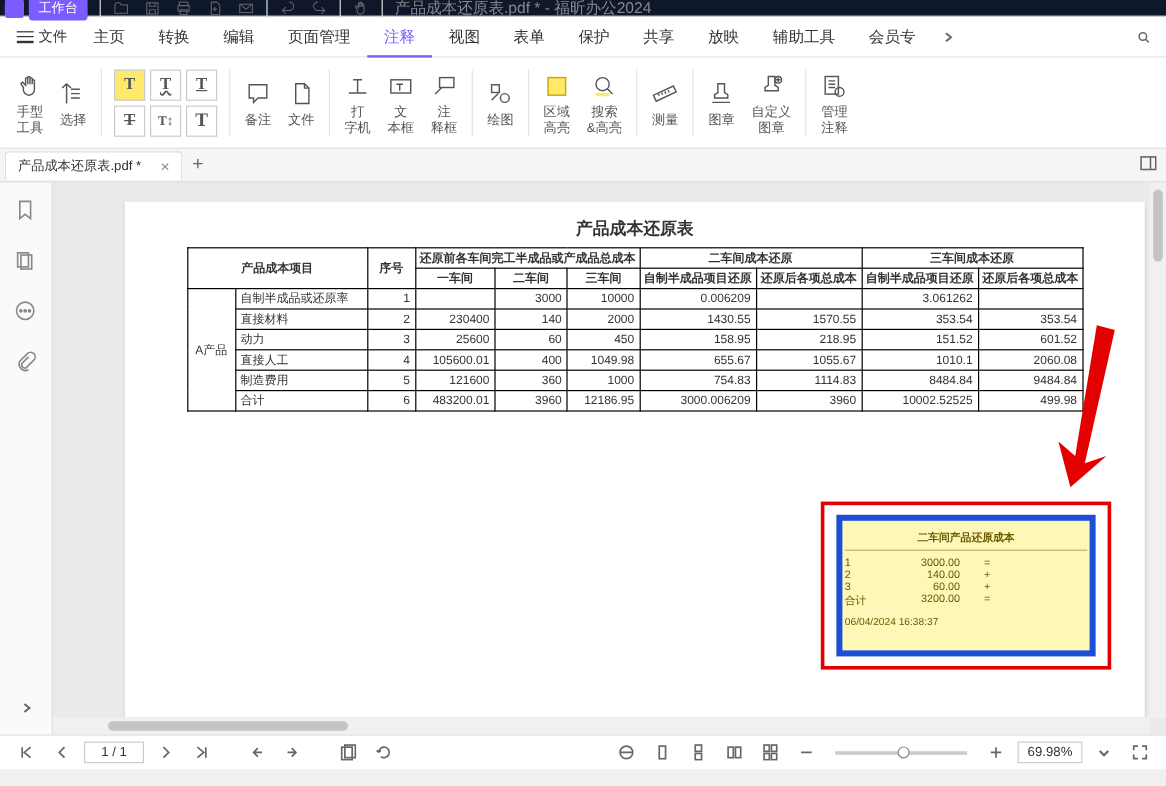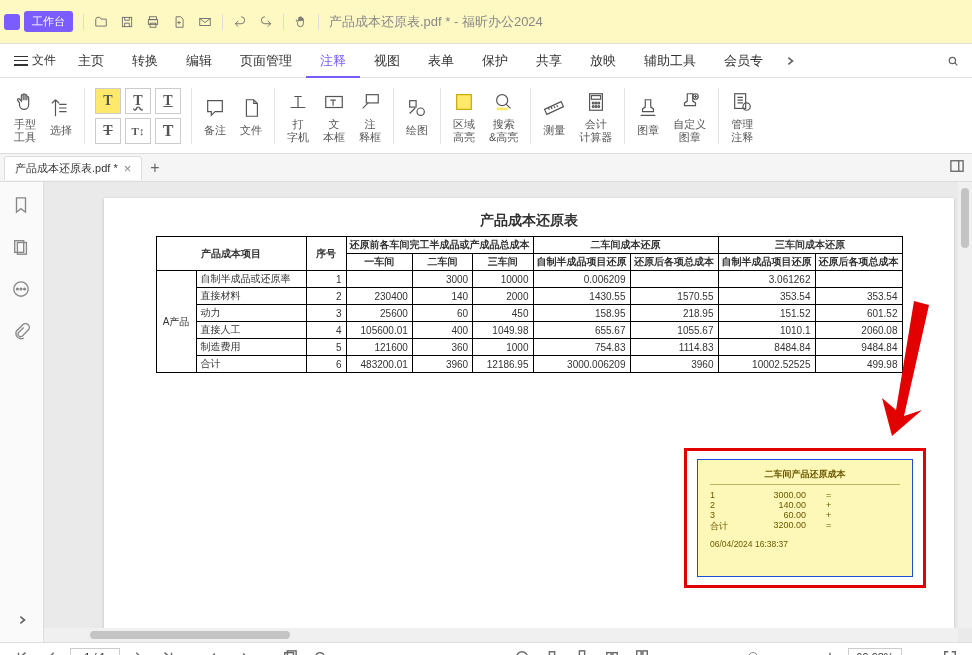--- a/index.html
+++ b/index.html
@@ -1,17 +1,17 @@
 <!DOCTYPE html>
 <html><head>
 <meta charset="utf-8">
 <style>
 *{box-sizing:border-box;margin:0;padding:0;font-family:"Microsoft YaHei",Arial,sans-serif}
 body{background:#f0f0f0;width:972px;height:655px;overflow:hidden;position:relative;font-size:12px;color:#333}
-.titlebar{height:44px;background:#fef9c3;display:flex;align-items:center;border-bottom:1px solid #e0e0e0;padding:0 4px}
+.titlebar{height:14px;background:#0f172a;display:flex;align-items:center;border-bottom:1px solid #e0e0e0;padding:0 4px}
 .titlebar .logo{width:16px;height:16px;background:#7a5cff;border-radius:3px;margin-right:4px}
 .titlebar .workspace{background:#7a5cff;color:#fff;padding:3px 8px;border-radius:3px;font-size:11px;margin-right:6px}
 .titlebar .tico{width:22px;height:22px;display:flex;align-items:center;justify-content:center;color:#666;cursor:pointer;margin:0 2px}
 .titlebar .tico svg{width:14px;height:14px;stroke:#666;fill:none;stroke-width:1.5}
 .titlebar .sep{width:1px;height:16px;background:#ddd;margin:0 4px}
 .titlebar .doctitle{flex:1;text-align:left;color:#888;font-size:13px;margin-left:6px}
 .titlebar .rgrp{display:flex;align-items:center;gap:2px}
 .titlebar .rtxt{color:#666;font-size:12px;margin-right:4px}
 .winbtn{width:28px;height:22px;display:flex;align-items:center;justify-content:center;cursor:pointer}
 .winbtn svg{width:10px;height:10px;stroke:#555;fill:none;stroke-width:1.5}
@@ -29,21 +29,21 @@
 .rgroup .ricon{height:28px;display:flex;align-items:center;justify-content:center}
 .rgroup .ricon svg{width:22px;height:22px;stroke:#555;fill:none;stroke-width:1.3}
 .rgroup .rlabel{font-size:11px;color:#555;text-align:center;line-height:1.2;margin-top:2px}
 .rsep{width:1px;height:56px;background:#e4e4e4;margin:4px 4px}
 .txtgrid{display:grid;grid-template-columns:repeat(3,26px);grid-template-rows:repeat(2,26px);gap:4px}
 .txtgrid .tg{border:1px solid #ccc;display:flex;align-items:center;justify-content:center;font-size:14px;font-weight:bold;color:#555;cursor:pointer;font-family:serif}
 .txtgrid .tg.u{text-decoration:underline}
 .txtgrid .tg.s{text-decoration:line-through}
 .txtgrid .tg.w{text-decoration:underline;text-decoration-style:wavy}
 .doctabs{height:28px;background:#f5f5f5;display:flex;align-items:center;padding:0 4px;border-bottom:1px solid #ddd;position:relative}
-.dtab{background:#fff;border:1px solid #ddd;border-bottom:none;padding:4px 10px;display:flex;align-items:center;gap:6px;font-size:11px;border-radius:3px 3px 0 0}
+.dtab{background:#fff;border:1px solid #ddd;border-bottom:none;padding:4px 10px;display:flex;align-items:center;gap:16px;font-size:11px;border-radius:3px 3px 0 0}
 .dtab .close{cursor:pointer;color:#888;font-size:13px;line-height:1}
 .addtab{margin-left:8px;font-size:16px;color:#666;cursor:pointer}
 .sidepanel{position:absolute;right:4px;width:18px;height:18px;cursor:pointer}
 .sidepanel svg{width:14px;height:14px;stroke:#666;fill:none;stroke-width:1.5}
 .main{display:flex;height:460px;background:#eaeaea}
 .sidebar{width:44px;background:#fafafa;border-right:1px solid #ddd;display:flex;flex-direction:column;align-items:center;padding-top:14px;gap:22px}
 .sidebar .sico{width:20px;height:20px;cursor:pointer}
 .sidebar .sico svg{width:18px;height:18px;stroke:#888;fill:none;stroke-width:1.5}
 .sidebar .expand{margin-top:auto;margin-bottom:14px;cursor:pointer}
 .sidebar .expand svg{width:10px;height:10px;stroke:#666;fill:none;stroke-width:2}
@@ -52,21 +52,21 @@
 .scroll-v .thumb{position:absolute;top:6px;left:3px;width:8px;height:60px;background:#c4c4c4;border-radius:4px}
 .scroll-h{position:absolute;left:0;right:14px;bottom:0;height:14px;background:#f0f0f0}
 .scroll-h .thumb{position:absolute;left:46px;top:3px;height:8px;width:200px;background:#c4c4c4;border-radius:4px}
 .page{position:absolute;left:60px;top:16px;width:850px;height:430px;background:#fff;box-shadow:0 1px 3px rgba(0,0,0,.2)}
 .page-title{text-align:center;font-size:14px;font-weight:bold;padding:14px 0 6px}
 table.cost{border-collapse:collapse;margin:0 auto;font-size:10px}
 table.cost th,table.cost td{border:1px solid #000;padding:1px 3px;text-align:center;white-space:nowrap}
 table.cost td.num{text-align:right;padding-right:4px}
 table.cost td.lbl{text-align:left;padding-left:4px}
 .sticky-wrap{position:absolute;right:28px;bottom:40px;width:242px;height:140px;border:3px solid #e20000}
-.sticky{position:absolute;left:10px;top:8px;right:10px;bottom:8px;background:#fdf7b8;border:1px solid #1d4ed8;padding:8px 12px;font-size:9px;color:#6b5a00}
+.sticky{position:absolute;left:10px;top:8px;right:10px;bottom:8px;background:#fdf7b8;border:5px solid #1d4ed8;padding:8px 2px;font-size:9px;color:#6b5a00}
 .sticky .st-title{text-align:center;font-weight:bold;margin-bottom:3px;font-size:9px}
 .sticky hr{border:none;border-top:1px solid #bdb55f;margin:2px 0 5px}
 .sticky .srow{display:flex;gap:20px}
 .sticky .srow span:first-child{width:26px}
 .sticky .srow span:nth-child(2){width:50px;text-align:right}
 .sticky .ts{margin-top:6px;font-size:8.5px}
 .arrow{position:absolute;pointer-events:none}
 .statusbar{height:29px;background:#fff;border-top:1px solid #ddd;display:flex;align-items:center;padding:0 10px;gap:6px}
 .sbtn{width:24px;height:20px;display:flex;align-items:center;justify-content:center;cursor:pointer}
 .sbtn svg{width:14px;height:14px;stroke:#666;fill:none;stroke-width:1.6}
@@ -280,36 +280,20 @@
     </div>
  <div class="rsep"></div>
  <div class="rgroup">
       <div class="ricon">
         <svg viewBox="0 0 24 24">
           <rect x="2" y="9" width="20" height="6" transform="rotate(-25 12 12)"></rect>
           <path d="M6 12l1 2M9 11l1 2M12 10l1 2M15 9l1 2"></path>
         </svg>
       </div>
       <div class="rlabel">测量</div>
-    </div>
- <div class="rgroup">
-      <div class="ricon">
-        <svg viewBox="0 0 24 24">
-          <rect x="5" y="3" width="14" height="18"></rect>
-          <rect x="7" y="5" width="10" height="4"></rect>
-          <circle cx="9" cy="13" r="1"></circle>
-          <circle cx="12" cy="13" r="1"></circle>
-          <circle cx="15" cy="13" r="1"></circle>
-          <circle cx="9" cy="17" r="1"></circle>
-          <circle cx="12" cy="17" r="1"></circle>
-          <circle cx="15" cy="17" r="1"></circle>
-        </svg>
-      </div>
-      <div class="rlabel" style="white-space:pre">会计
-计算器</div>
     </div>
  <div class="rsep"></div>
  <div class="rgroup">
       <div class="ricon">
         <svg viewBox="0 0 24 24">
           <path d="M9 3h6v8l3 2v3H6v-3l3-2z M4 20h16"></path>
         </svg>
       </div>
       <div class="rlabel">图章</div>
     </div>

